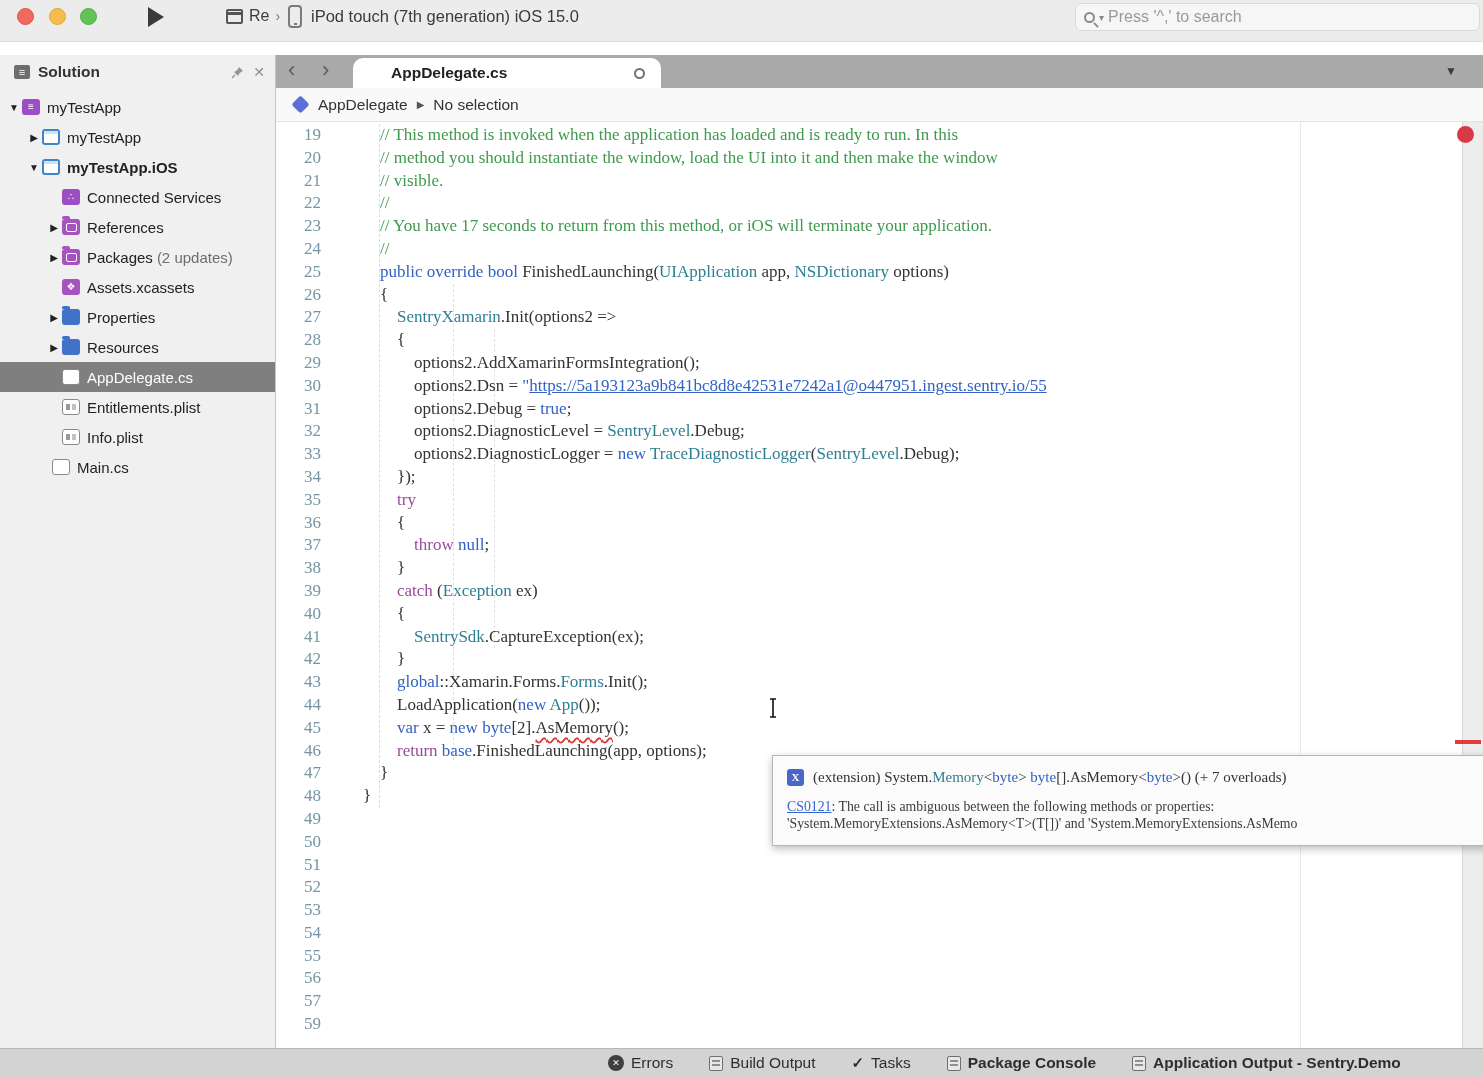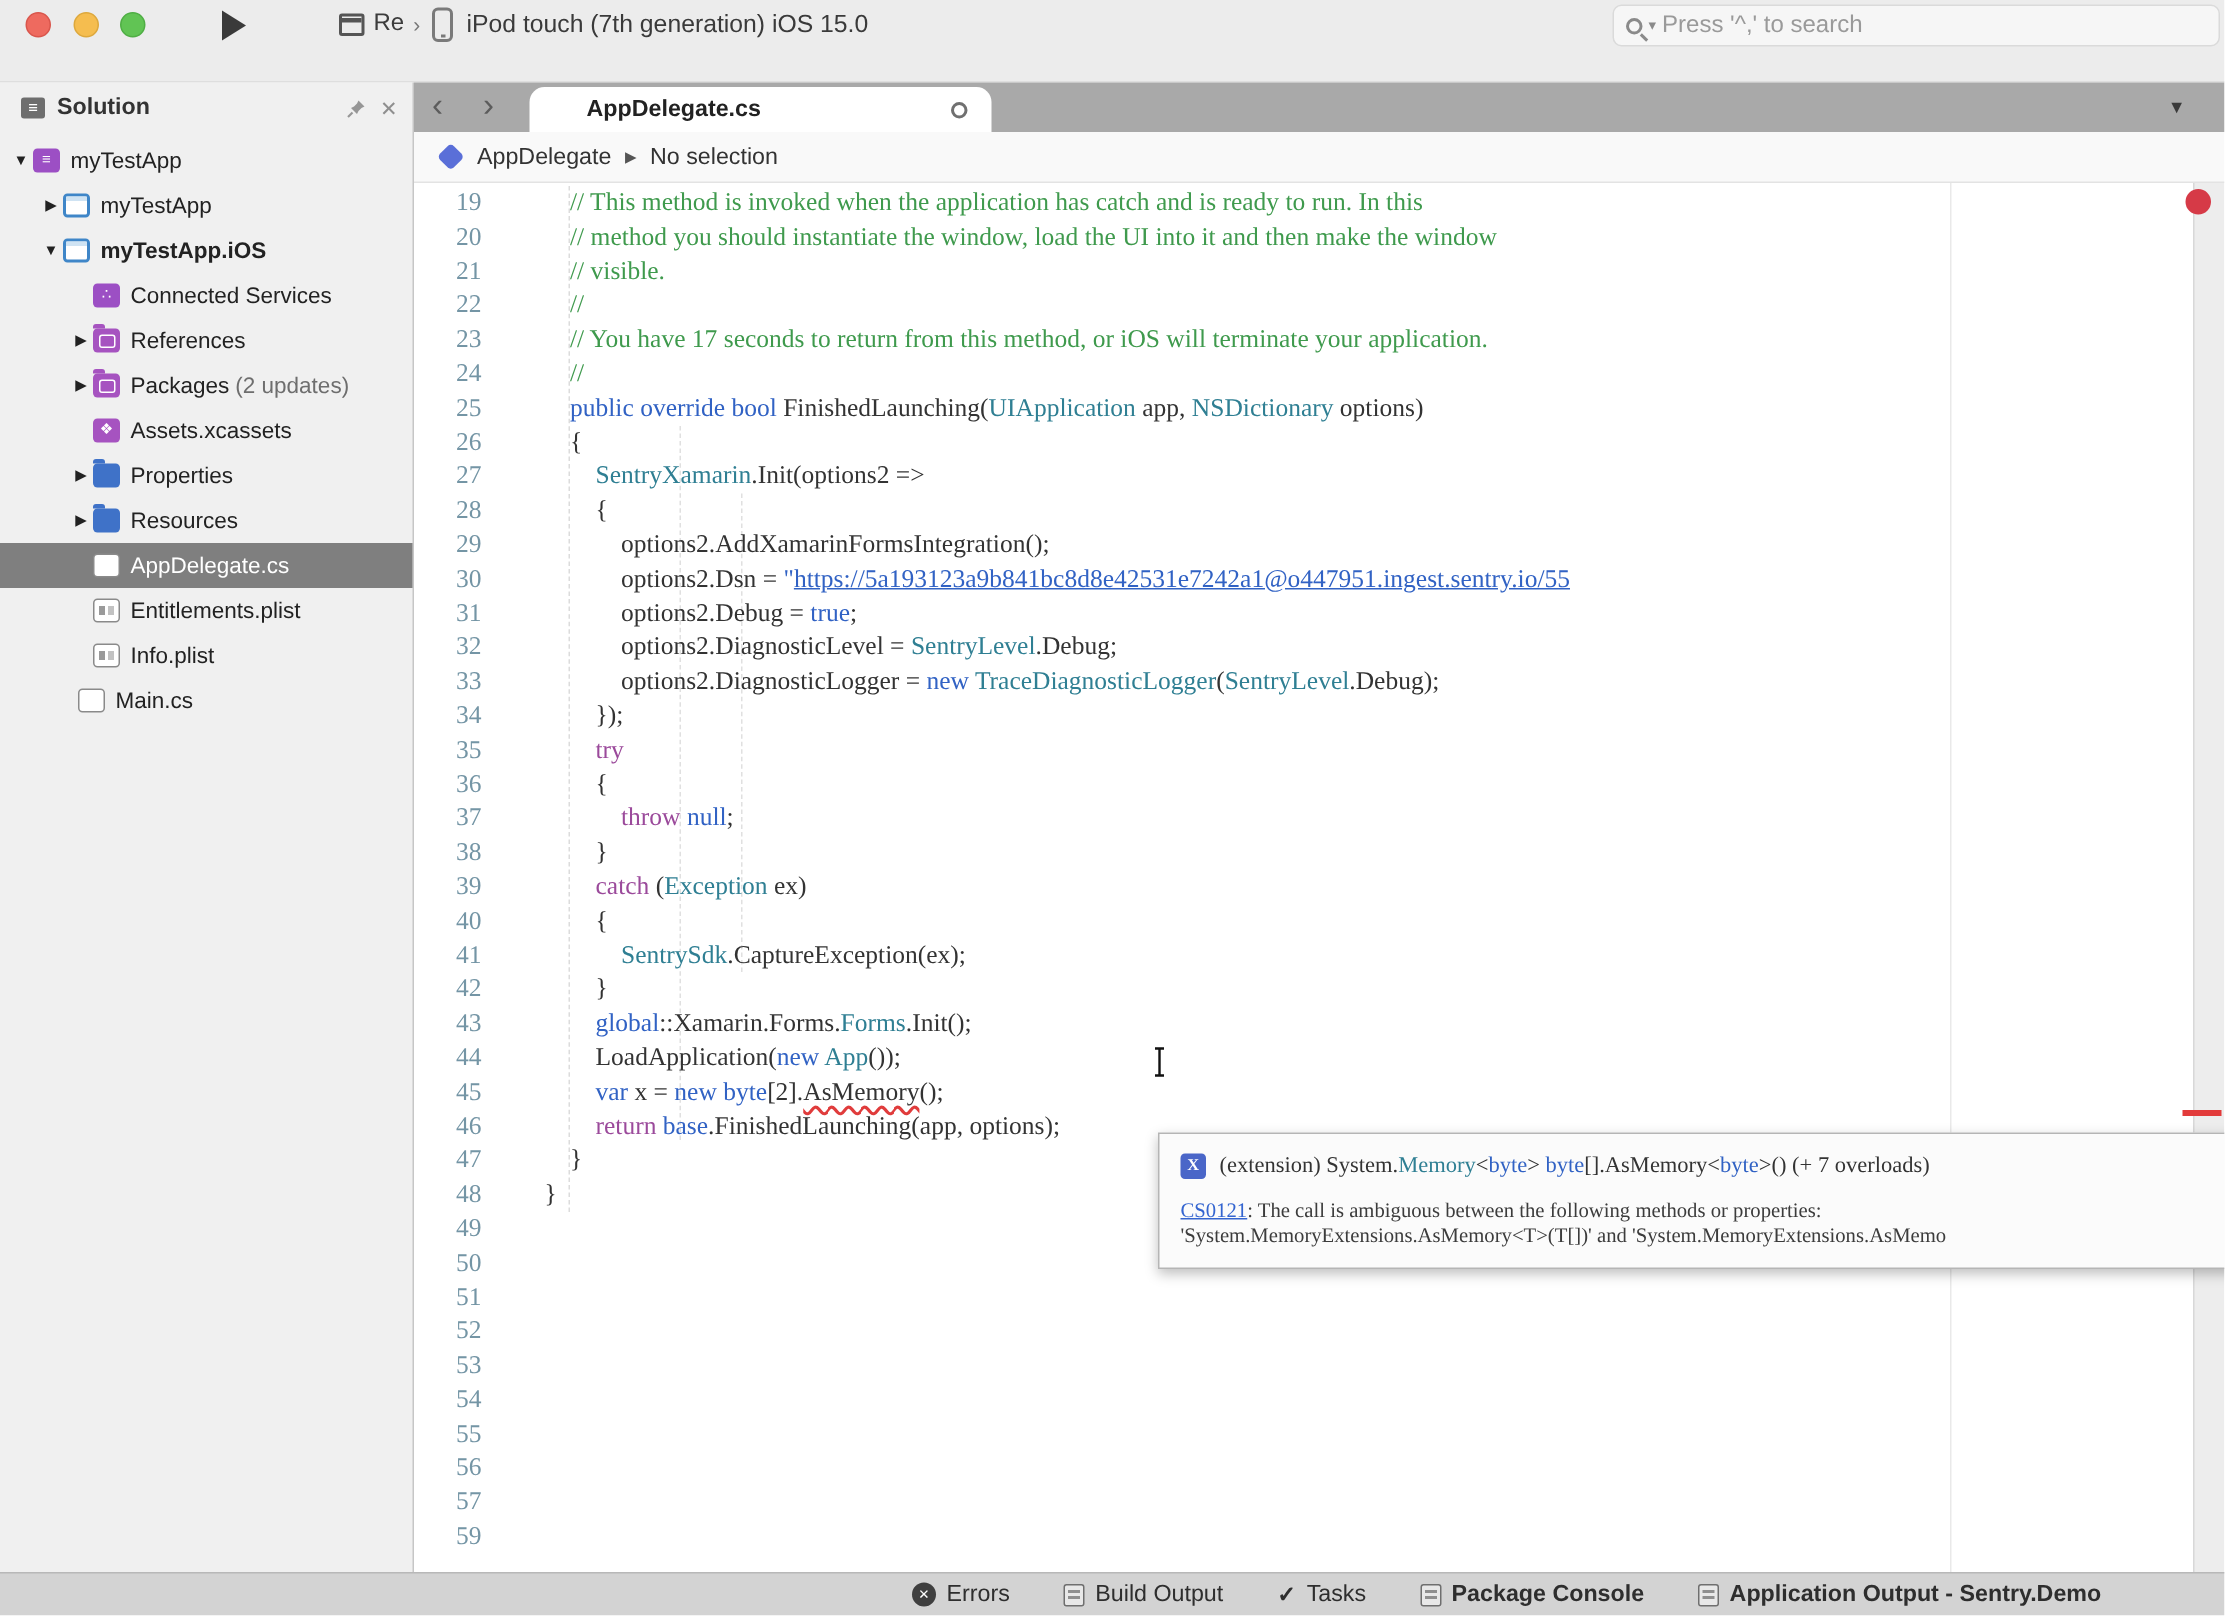--- a/index.html
+++ b/index.html
@@ -1,21 +1,21 @@
 <!DOCTYPE html>
 <html><head>
 <meta charset="utf-8">
 <style>
   * { margin:0; padding:0; box-sizing:border-box; }
   html,body { width:1483px; height:1077px; overflow:hidden; }
   body { font-family:"Liberation Sans", sans-serif; background:#fff; position:relative; }
   .screen { position:absolute; inset:0; width:1483px; height:1077px; }
 
   
-  .titlebar { position:absolute; top:0; left:0; width:1483px; height:55px; background:#ececec; border-bottom:1px solid #dedede; }
+  .titlebar { position:absolute; top:0; left:0; width:1483px; height:42px; background:#ececec; border-bottom:1px solid #dedede; }
   .tl { position:absolute; top:8px; width:17px; height:17px; border-radius:50%; }
   .tl.red   { left:17px; background:#ee6a5f; border:1px solid #d9564c; }
   .tl.yellow{ left:49px; background:#f5bd4f; border:1px solid #dda83d; }
   .tl.green { left:80px; background:#61c454; border:1px solid #4fae44; }
   .run-btn { position:absolute; left:148px; top:7px; width:0; height:0; border-left:16px solid #3a3a3a; border-top:10px solid transparent; border-bottom:10px solid transparent; }
   .cfg { position:absolute; left:226px; top:7px; display:flex; align-items:center; gap:6px; color:#3c3c3c; font-size:16px; }
   .win-ic { width:17px; height:15px; border:2px solid #555; border-radius:2px; position:relative; }
   .win-ic::before { content:""; position:absolute; top:1px; left:0; right:0; height:3px; background:#555; }
   .chev { color:#777; font-size:14px; }
   .device { position:absolute; left:288px; top:5px; display:flex; align-items:center; gap:9px; color:#3a3a3a; font-size:16.5px; }
@@ -250,21 +250,21 @@
         <span class="bc-sep">▶</span>
         <span class="bc-label">No selection</span>
       </div>
 
       <div class="editor">
         <div class="col-guide"></div>
         <div class="g-sep"></div>
         <div class="ig8"></div>
         <div class="ig12"></div>
         <div class="codepane">
-            <div class="code-line"><span class="ln">19</span><span class="code"><span class="tk-c">        // This method is invoked when the application has catch and is ready to run. In this</span></span></div>
+            <div class="code-line"><span class="ln">19</span><span class="code"><span class="tk-c">        // This method is invoked when the application has loaded and is ready to run. In this</span></span></div>
             <div class="code-line"><span class="ln">20</span><span class="code"><span class="tk-c">        // method you should instantiate the window, load the UI into it and then make the window</span></span></div>
             <div class="code-line"><span class="ln">21</span><span class="code"><span class="tk-c">        // visible.</span></span></div>
             <div class="code-line"><span class="ln">22</span><span class="code"><span class="tk-c">        //</span></span></div>
             <div class="code-line"><span class="ln">23</span><span class="code"><span class="tk-c">        // You have 17 seconds to return from this method, or iOS will terminate your application.</span></span></div>
             <div class="code-line"><span class="ln">24</span><span class="code"><span class="tk-c">        //</span></span></div>
             <div class="code-line"><span class="ln">25</span><span class="code"><span class="tk-p">        </span><span class="tk-k">public</span><span class="tk-p"> </span><span class="tk-k">override</span><span class="tk-p"> </span><span class="tk-k">bool</span><span class="tk-p"> FinishedLaunching(</span><span class="tk-t">UIApplication</span><span class="tk-p"> app, </span><span class="tk-t">NSDictionary</span><span class="tk-p"> options)</span></span></div>
             <div class="code-line"><span class="ln">26</span><span class="code"><span class="tk-p">        {</span></span></div>
             <div class="code-line"><span class="ln">27</span><span class="code"><span class="tk-p">            </span><span class="tk-t">SentryXamarin</span><span class="tk-p">.Init(options2 =&gt;</span></span></div>
             <div class="code-line"><span class="ln">28</span><span class="code"><span class="tk-p">            {</span></span></div>
             <div class="code-line"><span class="ln">29</span><span class="code"><span class="tk-p">                options2.AddXamarinFormsIntegration();</span></span></div>

